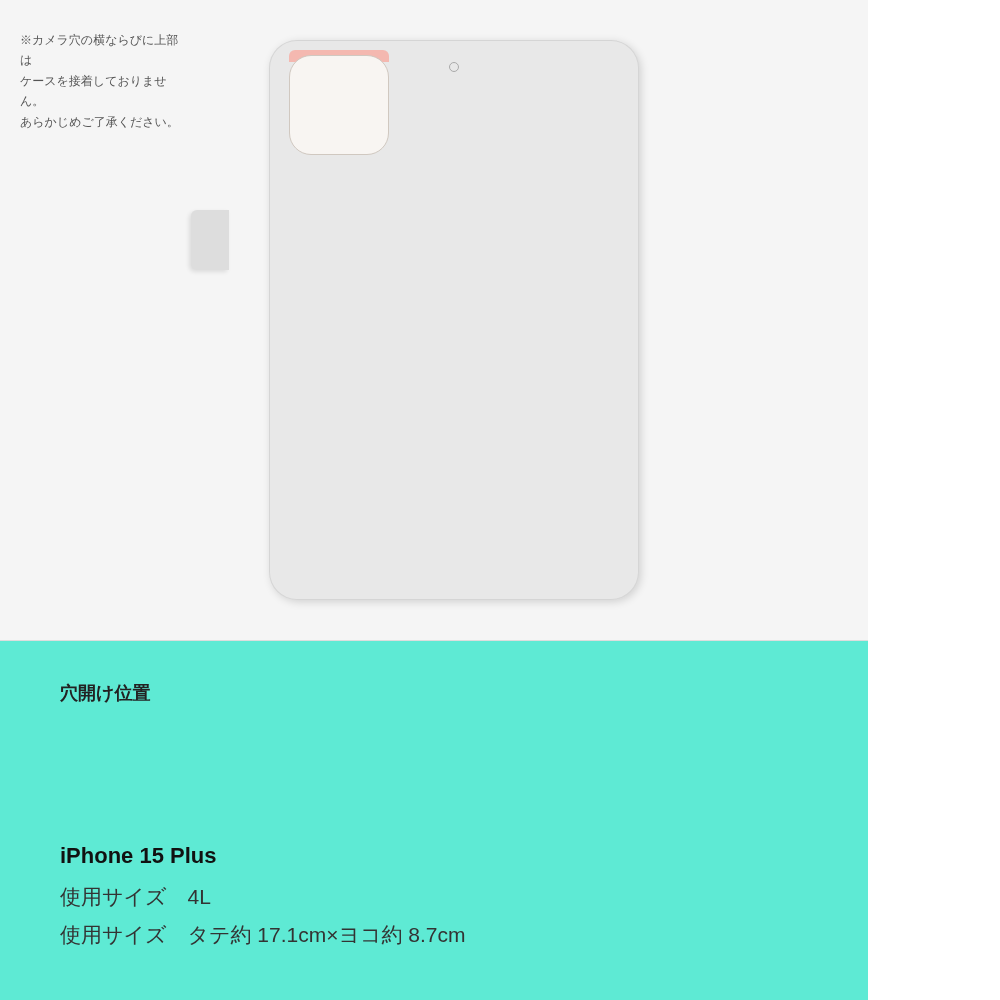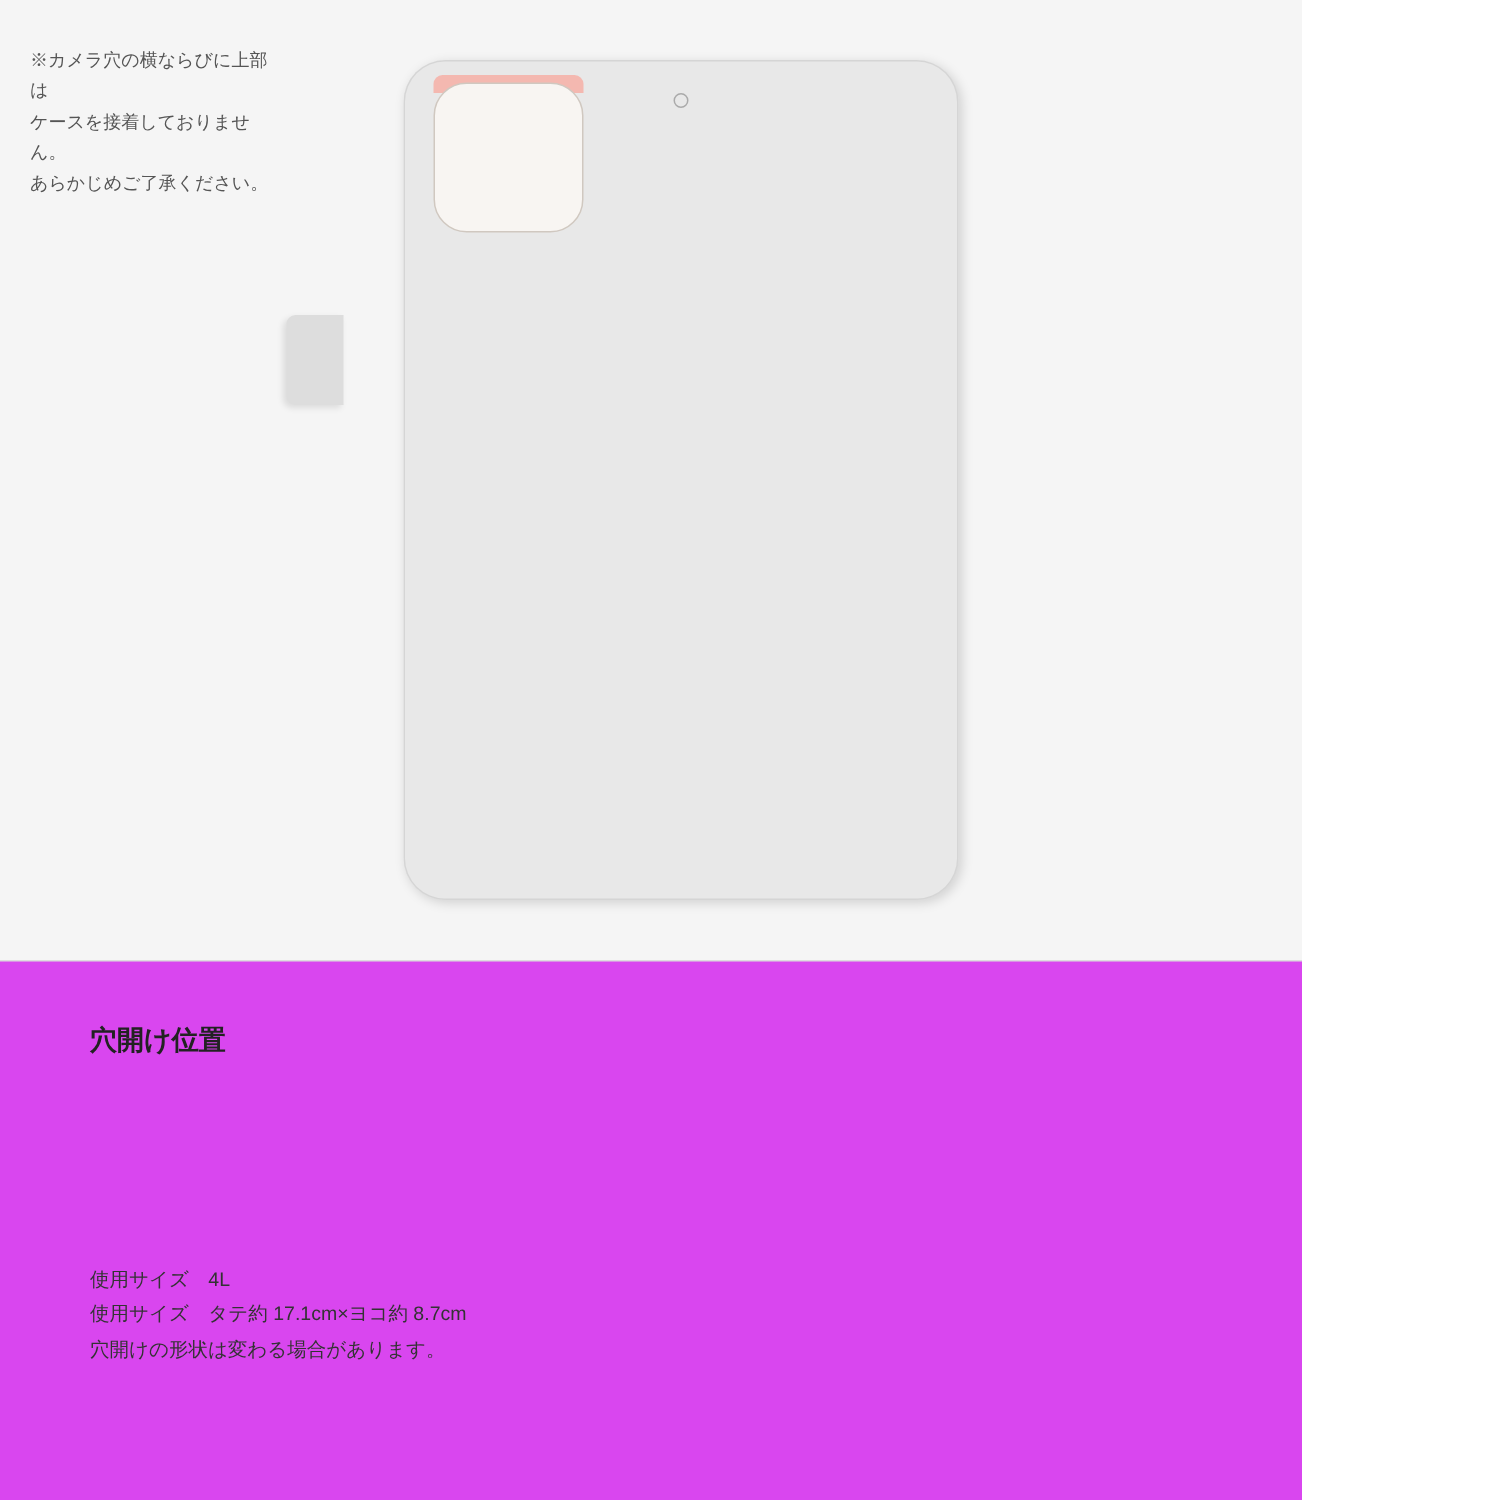--- a/index.html
+++ b/index.html
@@ -12,21 +12,21 @@
       width: 1000px;
       height: 1000px;
       background: #ffffff;
       font-family: 'Hiragino Kaku Gothic Pro', 'Meiryo', 'Yu Gothic', sans-serif;
       overflow: hidden;
     }
 
     .page-container {
       width: 868px;
       height: 1000px;
-      background: #d946ef;
+      background: #5eead4;
       position: relative;
       display: flex;
       flex-direction: column;
       align-items: center;
     }
 
     
     .case-image-area {
       width: 100%;
       flex: 0 0 640px;
@@ -144,21 +144,21 @@
 
     .info-model {
       font-size: 22px;
       font-weight: bold;
       color: #111;
       margin-bottom: 6px;
       line-height: 1.4;
     }
 
     .info-detail-line {
-      font-size: 13px;
+      font-size: 21px;
       color: #333;
       line-height: 1.8;
     }
 
     
     .camera-cutout-top {
       position: absolute;
       top: 10px;
       left: 20px;
       width: 100px;
@@ -196,20 +196,20 @@
 
   <div class="divider"></div>
 
   <div class="info-section">
 
     <div class="info-label-col">
       <span class="info-label">穴開け位置</span>
     </div>
 
     <div class="info-content-col">
+      <div class="info-model">iPhone 15 Plus</div>
       <div class="info-detail-line">使用サイズ　4L</div>
       <div class="info-detail-line">使用サイズ　タテ約 17.1cm×ヨコ約 8.7cm</div>
-      <div class="info-detail-line">穴開けの形状は変わる場合があります。</div>
     </div>
 
   </div>
 
 </div>
 
 </body></html>

